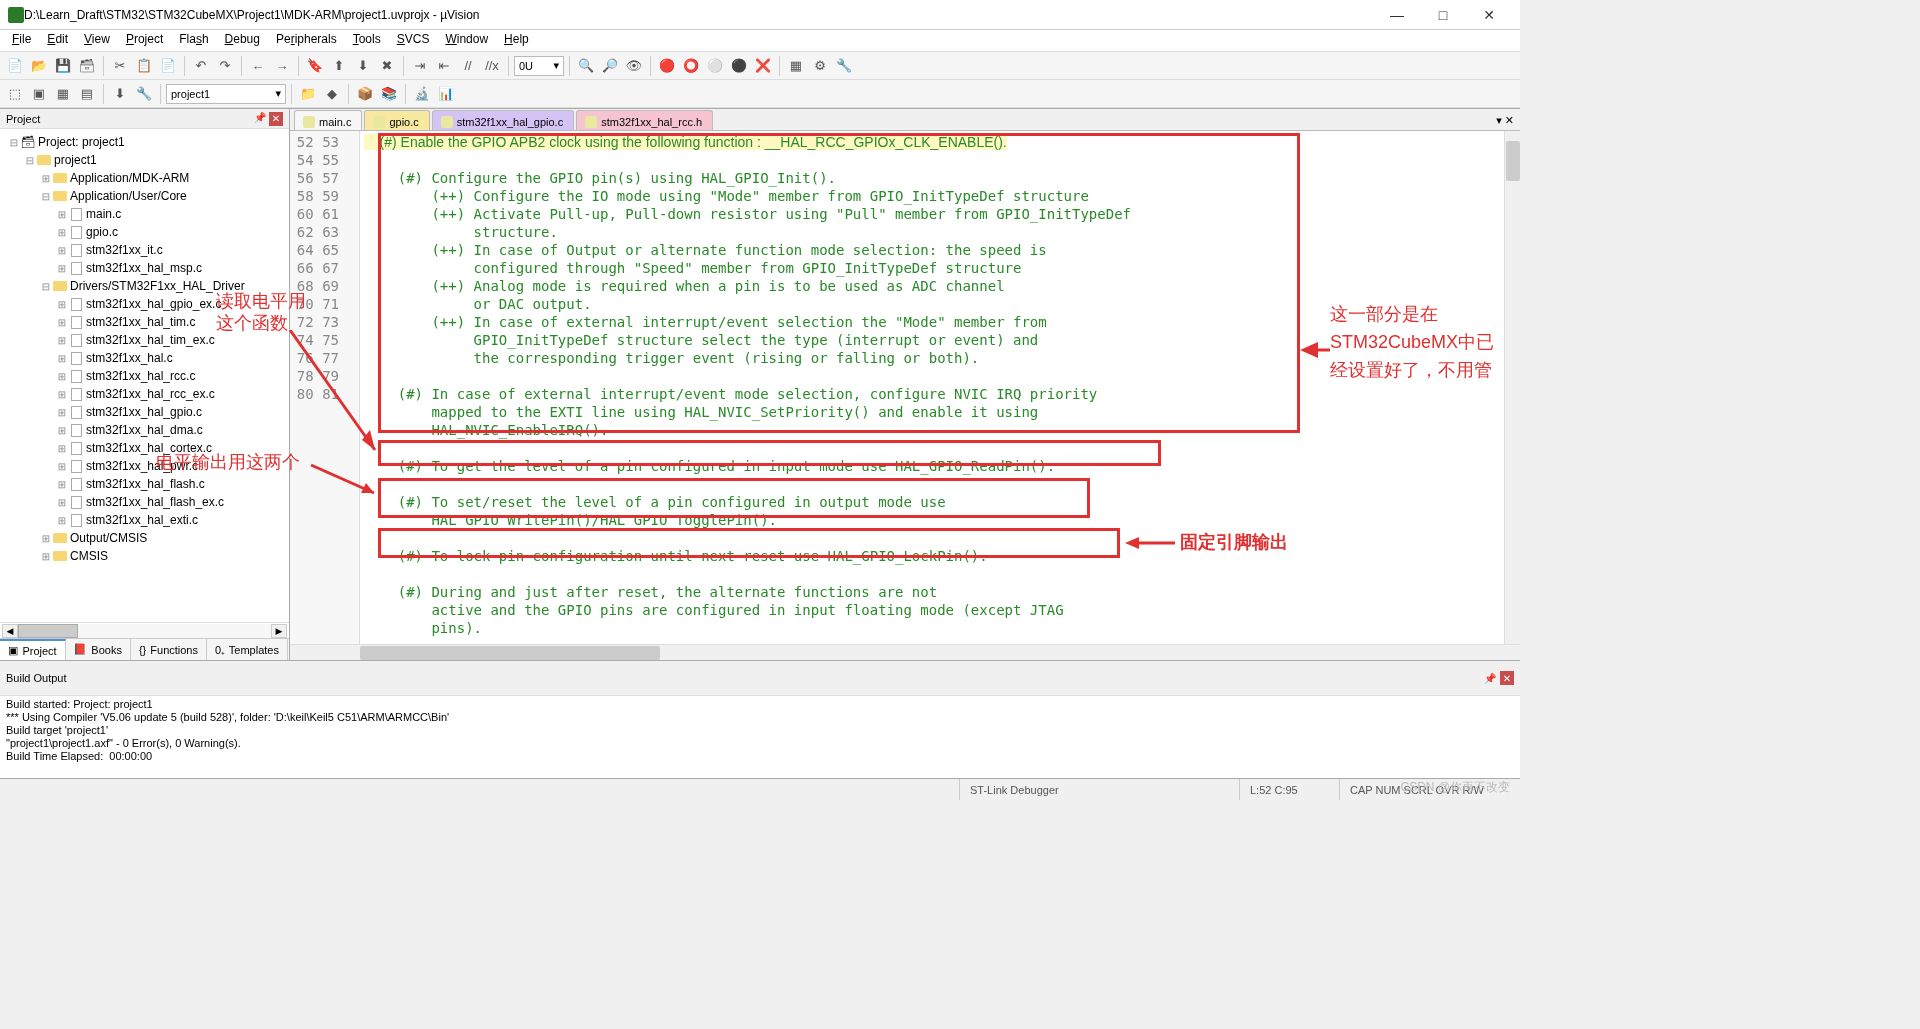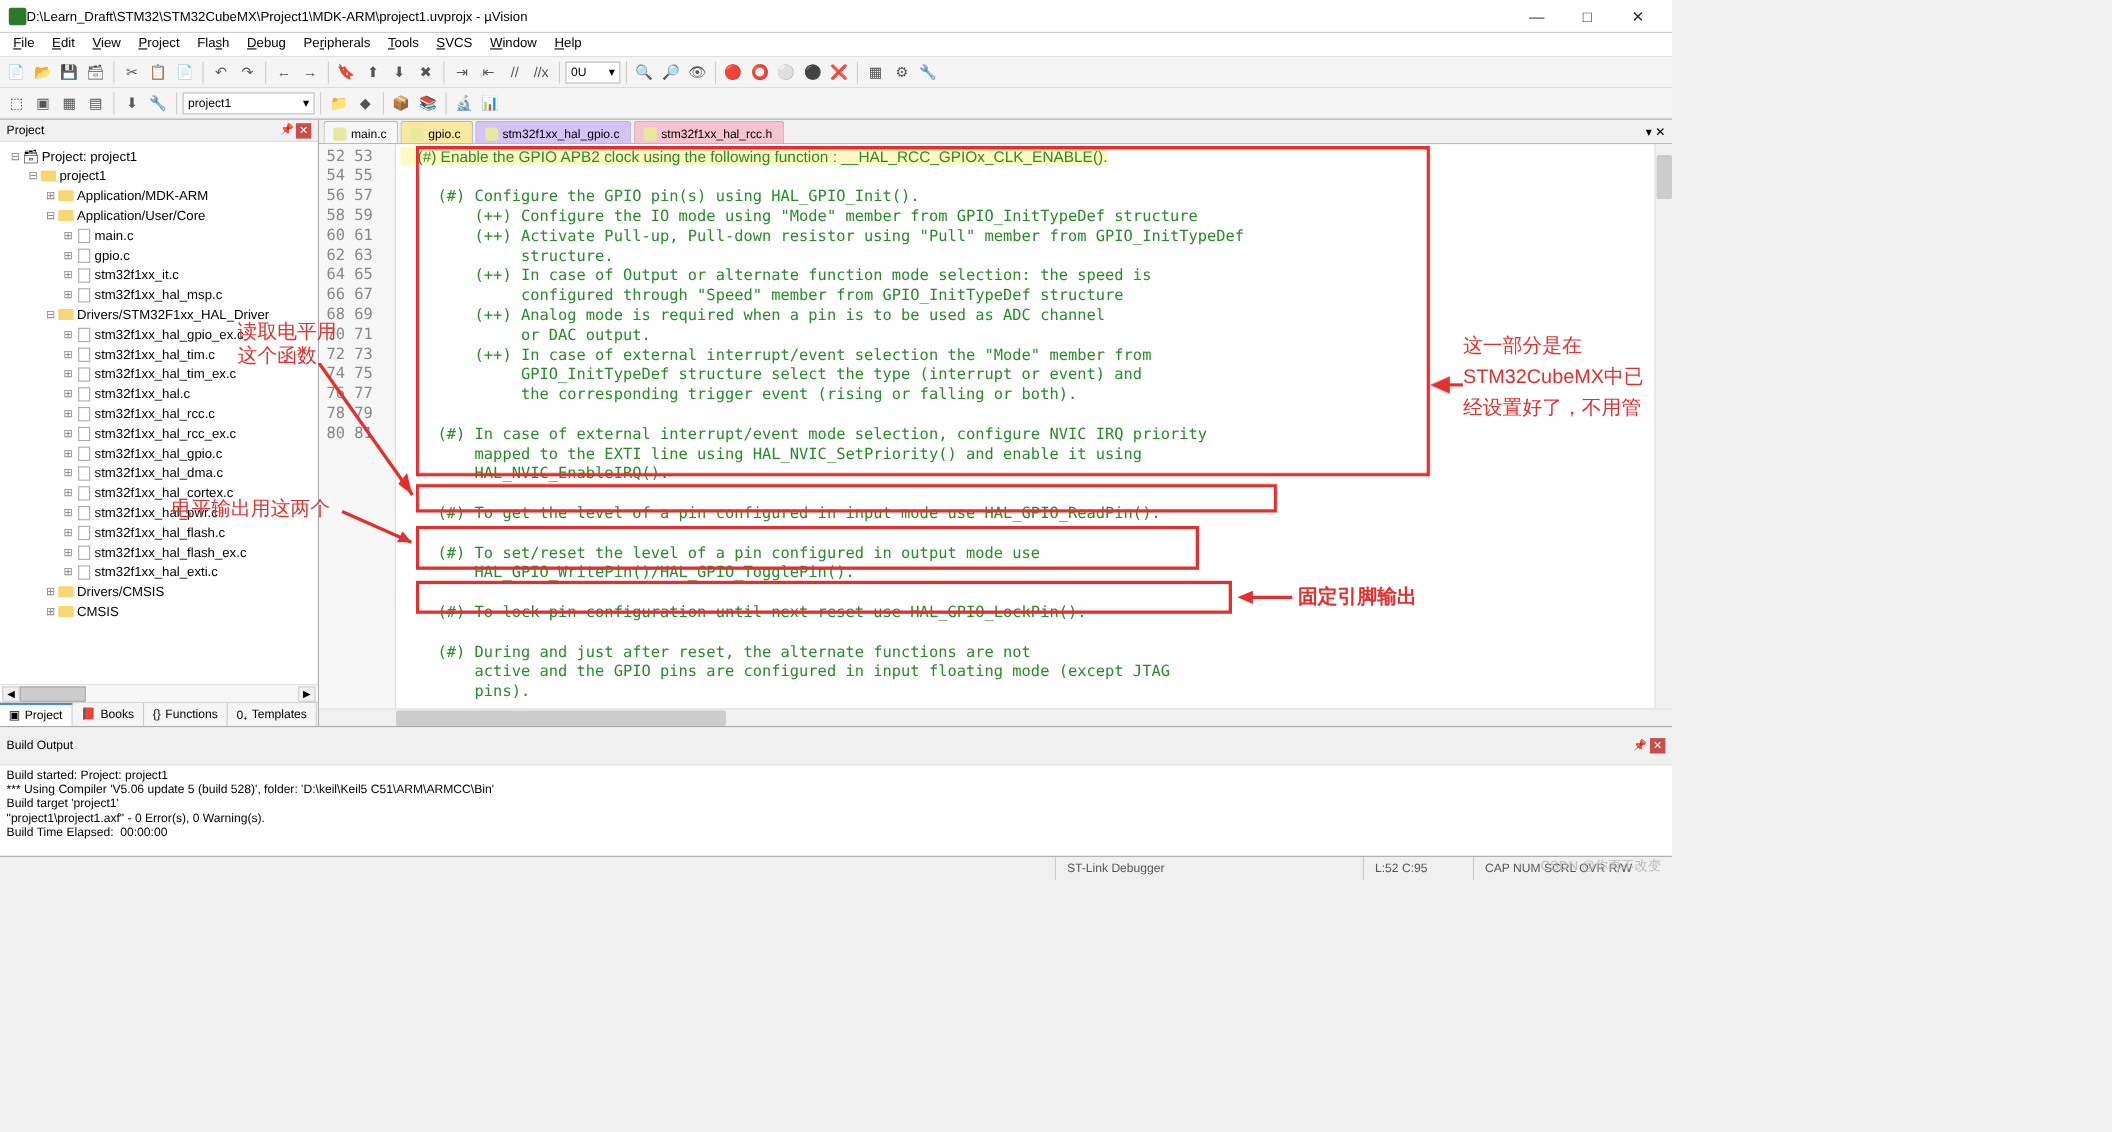--- a/index.html
+++ b/index.html
@@ -343,21 +343,21 @@
           <span class="ico">
             <span class="fil"></span>
           </span>
           <span>stm32f1xx_hal_exti.c</span>
         </div>
         <div class="tn" style="padding-left: 36px;">
           <span class="exp">⊞</span>
           <span class="ico">
             <span class="fld"></span>
           </span>
-          <span>Drivers/CMSIS</span>
+          <span>Output/CMSIS</span>
         </div>
         <div class="tn" style="padding-left: 36px;">
           <span class="exp">⊞</span>
           <span class="ico">
             <span class="fld"></span>
           </span>
           <span>CMSIS</span>
         </div>
       </div>
     <div class="hscroll">

